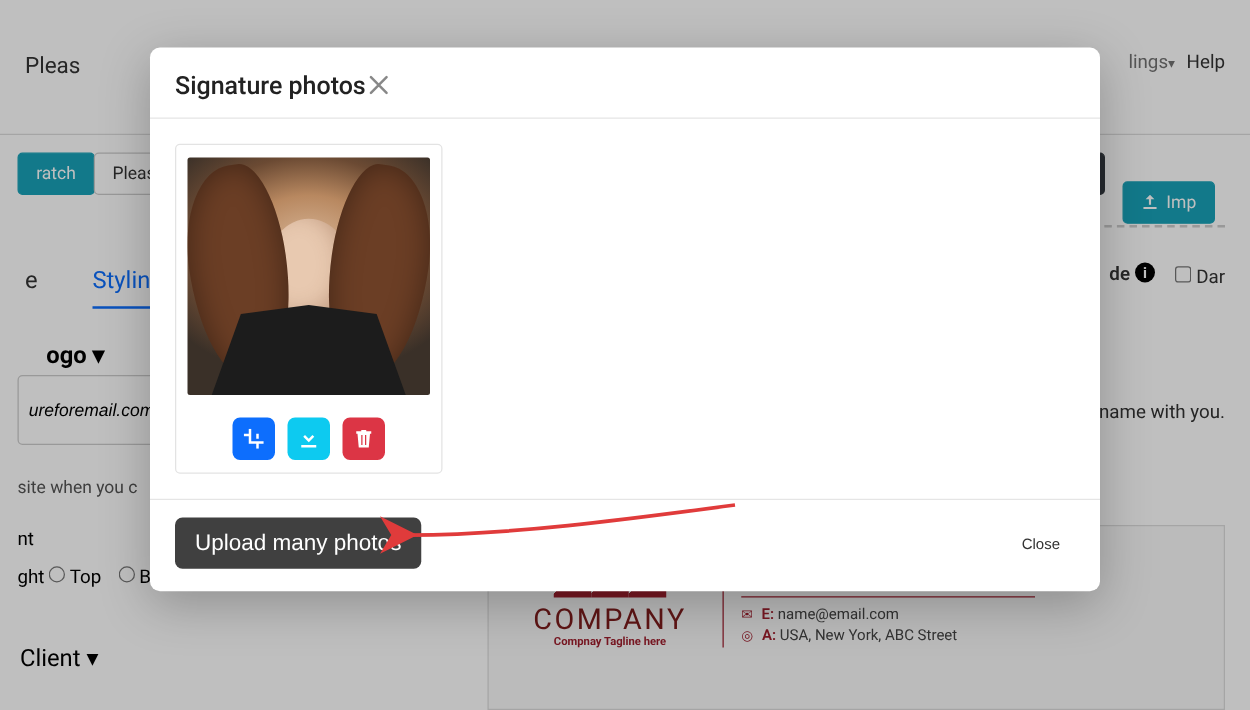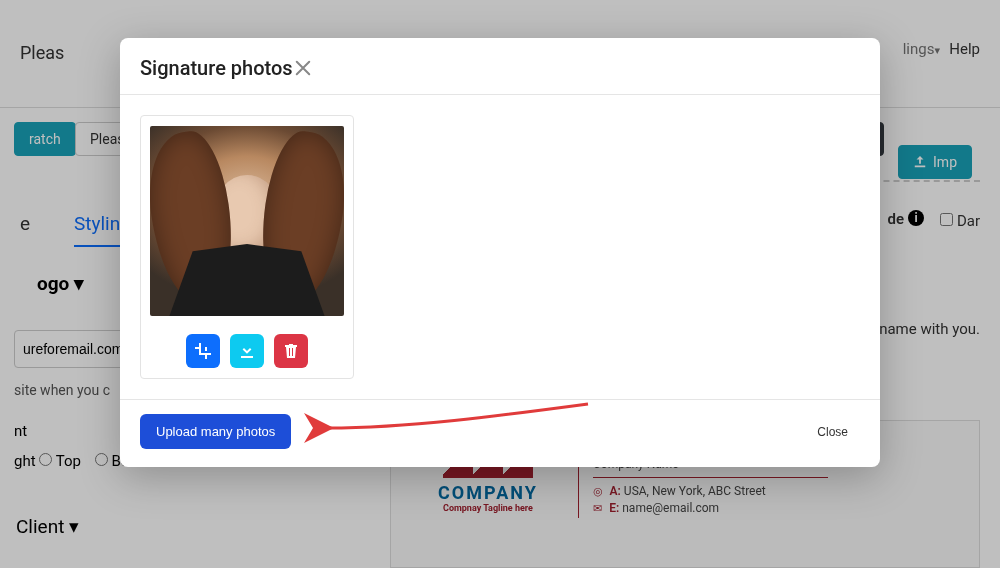--- a/index.html
+++ b/index.html
@@ -46,38 +46,38 @@
     border-top: 2px dashed #ccc;
   }
   .bg-tab-styl { position:absolute; top:212px; left:74px; color:#0d6efd; font-size:19px; border-bottom:2px solid #0d6efd; padding-bottom:10px;}
   .bg-tab-e { position:absolute; top:212px; left:20px; color:#333; font-size:19px;}
   .bg-de { position:absolute; top:210px; right:96px; color:#333; font-size:15px; font-weight:600;}
   .bg-info { position:absolute; top:210px; right:76px; background:#000; color:#fff; width:16px; height:16px; border-radius:50%; font-size:12px; text-align:center; line-height:16px; font-weight:700;}
   .bg-dark-chk { position:absolute; top:212px; right:20px; font-size:15px; color:#333;}
   .bg-dark-chk input { margin-right:4px;}
   .bg-logo-heading { position:absolute; top:272px; left:16px; font-size:19px; font-weight:700;margin-left:21px;}
   .bg-ture { position:absolute; top:320px; right:20px; font-size:15px; color:#333;}
-  .bg-input1 { position:absolute; top:330px; left:14px; width:120px; height:38px; border:1px solid #ccc; border-radius:4px; padding:8px; font-size:14px; background:#fff;}
+  .bg-input1 { position:absolute; top:300px; left:14px; width:120px; height:56px; border:1px solid #ccc; border-radius:4px; padding:8px; font-size:14px; background:#fff;font-style:italic;}
   .bg-input2-text { position:absolute; top:382px; left:14px; font-size:14px; color:#555;}
   .bg-t { position:absolute; top:422px; left:14px; font-size:15px;}
   .bg-radios { position:absolute; top:452px; left:14px; font-size:15px;}
   .bg-radios label { margin-right:10px;}
   .bg-client { position:absolute; top:515px; left:16px; font-size:19px; font-weight:400;}
   .bg-preview {
     position:absolute; left:390px; right:20px; top:420px; bottom:0;
     border:1px solid #ddd; background:#fafafa; padding:20px;
   }
   .bg-company-logo { position:absolute; left:418px; top:442px; width:140px; text-align:center;}
   .bg-logo-shape {
     width:90px; height:36px; margin: 0 auto 4px;
     background: linear-gradient(135deg, transparent 49.6%, #a01f2e 50%) left/33.33% 100% no-repeat,
                 linear-gradient(135deg, transparent 49.6%, #a01f2e 50%) center/33.33% 100% no-repeat,
                 linear-gradient(135deg, transparent 49.6%, #a01f2e 50%) right/33.33% 100% no-repeat;
   }
-  .bg-company-word { font-weight:700; letter-spacing:2px; color:#0369a1; font-size:18px;}
+  .bg-company-word { font-weight:400; letter-spacing:2px; color:#7f1d1d; font-size:23px;}
   .bg-company-tag { font-size:9px; color:#a01f2e;font-weight:bold;}
   .bg-sig-right { position:absolute; left:578px; top:440px; width:250px; border-left:1px solid #a01f2e; padding-left:14px;}
   .bg-sig-right .line { font-size:12px; color:#444; margin-bottom:3px;}
   .bg-sig-right .label { color:#a01f2e; font-weight:600;}
   .bg-sig-hr { border:none; border-top:1px solid #a01f2e; margin:6px 0;}
   .bg-sig-icon { color:#a01f2e; font-size:11px; margin-right:4px;}
 
   
   .modal {
     position: absolute; top: 38px; left: 120px; width: 760px;
@@ -129,22 +129,22 @@
     cursor:pointer; border:none;
   }
   .icon-btn.blue { background:#0d6efd;}
   .icon-btn.cyan { background:#0dcaf0;}
   .icon-btn.red { background:#dc3545;}
   .icon-btn svg { width:16px; height:16px; fill:#fff;}
   .modal-footer {
     padding: 14px 20px 18px 20px; display:flex; justify-content:space-between; align-items:center;
   }
   .btn-primary {
-    background:#1d4ed8; color:#fff; border:none; border-radius:6px;
-    padding: 10px 16px; font-size:13px; cursor:pointer;
+    background:#404040; color:#fff; border:none; border-radius:6px;
+    padding: 10px 16px; font-size:18px; cursor:pointer;
   }
   .btn-close-txt {
     background:transparent; border:none; font-size:12px; color:#333; cursor:pointer;
     padding:8px 12px;
   }
   
   .arrow {
     position:absolute; z-index:200; pointer-events:none;
     left:318px; top:398px; width:280px; height:40px;
   }
@@ -198,28 +198,28 @@
   <div class="bg-company-logo">
     <div class="bg-logo-shape"></div>
     <div class="bg-company-word">COMPANY</div>
     <div class="bg-company-tag">Compnay Tagline here</div>
   </div>
   <div class="bg-sig-right">
     <div class="line" style="color:#888;">Marketing</div>
     <div class="line">Company Name</div>
     <hr class="bg-sig-hr">
     <div class="line">
+      <span class="bg-sig-icon">✉</span>
+      <span class="label">E:</span>
+      <span>name@email.com</span>
+    </div>
+    <div class="line">
       <span class="bg-sig-icon">◎</span>
       <span class="label">A:</span>
       <span>USA, New York, ABC Street</span>
-    </div>
-    <div class="line">
-      <span class="bg-sig-icon">✉</span>
-      <span class="label">E:</span>
-      <span>name@email.com</span>
     </div>
   </div>
 </div>
 
 <div class="modal">
   <div class="modal-header">
     <div class="modal-title">Signature photos</div>
     <div class="modal-close">
       <svg viewBox="0 0 16 16">
           <path stroke="#888" stroke-width="1.6" stroke-linecap="round" d="M3 3l10 10M13 3L3 13"></path>

